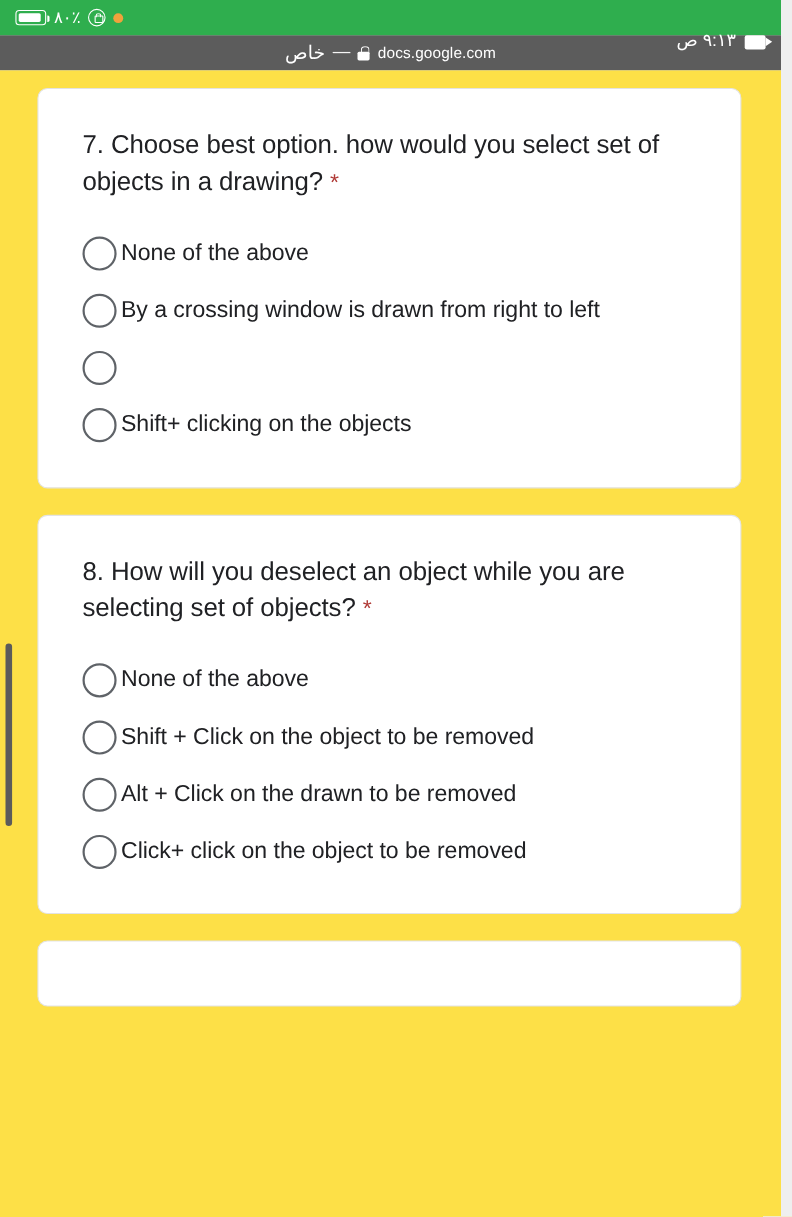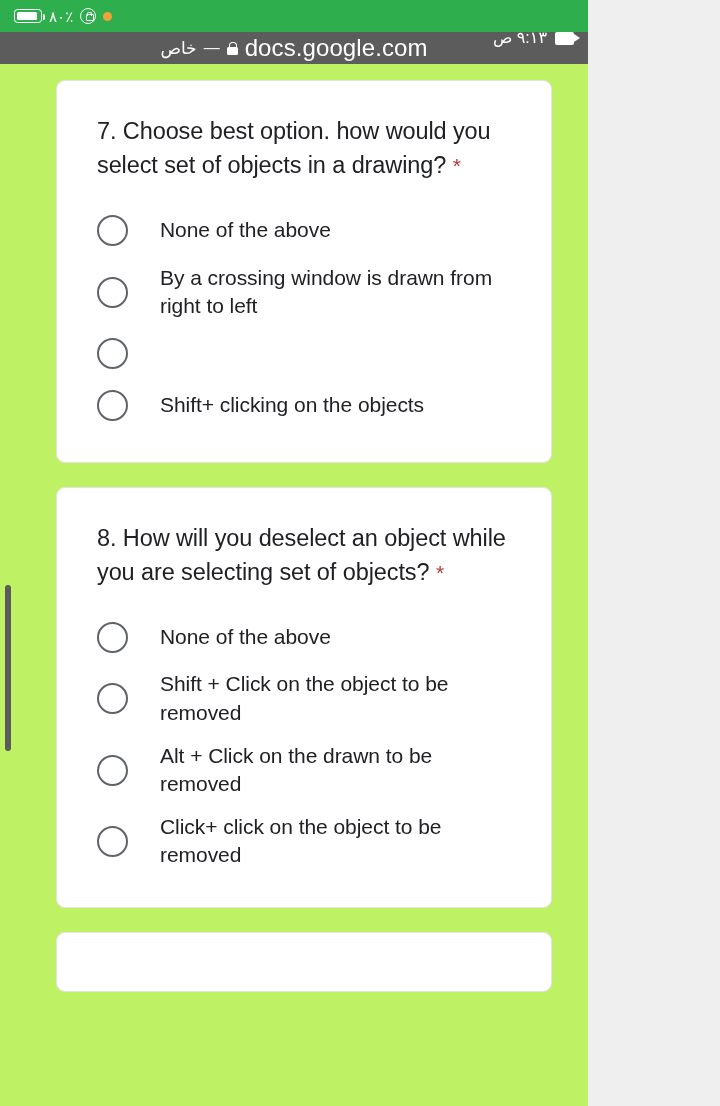--- a/index.html
+++ b/index.html
@@ -7,21 +7,21 @@
   html, body {
     width: 720px;
     height: 1106px;
     overflow: hidden;
     background: #efefef;
     font-family: "Liberation Sans", sans-serif;
   }
 
   #screen {
     position: relative;
-    width: 588px;
+    width: 710px;
     height: 1106px;
     background: #efefef;
     overflow: hidden;
   }
 
   
   .status-bar {
     position: relative;
     height: 32px;
     background: #2fae4e;
@@ -198,31 +198,31 @@
     position: absolute;
     top: 0;
     left: 2.4px;
     width: 6.2px;
     height: 6px;
     border: 1.7px solid #ffffff;
     border-bottom: none;
     border-radius: 3.5px 3.5px 0 0;
   }
   .url-host {
-    font-size: 24px;
+    font-size: 14px;
     line-height: 1;
     letter-spacing: 0.1px;
   }
 
   
   .page-body {
     position: relative;
     height: calc(1106px - 64px);
-    background: #bef264;
-    padding: 16px 36px 0 56px;
+    background: #fde047;
+    padding: 16px 36px 0 34px;
   }
 
   .card {
     background: #ffffff;
     border: 1px solid #e3e3e3;
     border-radius: 9px;
     padding: 34px 40px 30px 40px;
     margin-bottom: 24px;
   }
 
@@ -238,21 +238,21 @@
     color: #b03a36;
     font-size: 21px;
     vertical-align: baseline;
   }
 
   .options { display: block; }
 
   .option-row {
     display: flex;
     align-items: center;
-    gap: 32px;
+    gap: 4px;
     min-height: 52px;
     padding: 7px 0;
   }
   .radio {
     flex: 0 0 auto;
     width: 31px;
     height: 31px;
     border: 2.4px solid #5f6368;
     border-radius: 50%;
     background: transparent;

